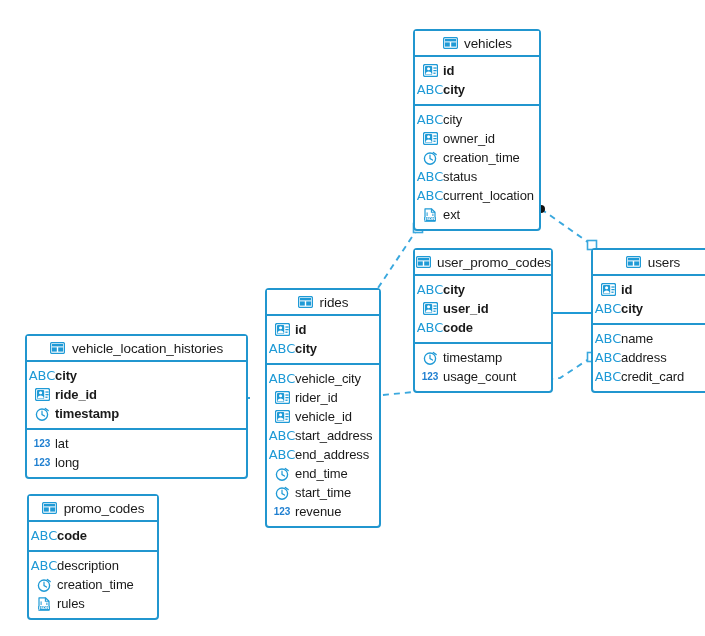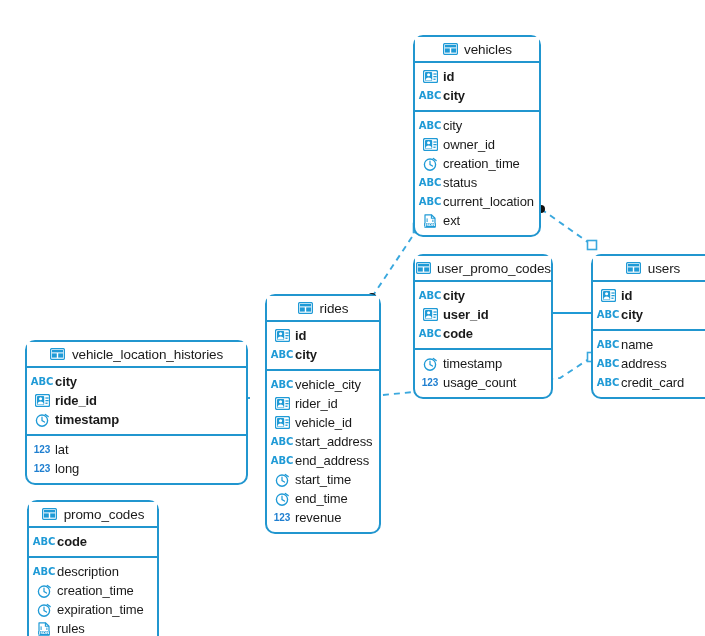--- a/index.html
+++ b/index.html
@@ -28,22 +28,21 @@
     height: 636px;
     pointer-events: none;
   }
 
   
   .entity {
     position: absolute;
     box-sizing: border-box;
     background: #ffffff;
     border: 2px solid #2196cf;
-    border-radius: 10px;
-    margin-top: 6px;
+    border-radius: 4px;
   }
   .entity-header {
     box-sizing: border-box;
     height: 26px;
     display: flex;
     align-items: center;
     justify-content: center;
     gap: 6px;
     background: #ffffff;
     border-bottom: 2px solid #2196cf;
@@ -85,22 +84,22 @@
     height: 15px;
     flex: 0 0 16px;
     display: inline-flex;
     align-items: center;
     justify-content: center;
   }
   .ico svg { display: block; }
 
   .ico-abc {
     font-family: "DejaVu Sans", sans-serif;
-    font-size: 10px;
-    font-weight: bold;
+    font-size: 13px;
+    font-weight: normal;
     color: #1f9ad6;
     letter-spacing: 0px;
     line-height: 1;
   }
   .ico-123 {
     font-family: "Liberation Sans", sans-serif;
     font-size: 10px;
     font-weight: bold;
     color: #1f7fd0;
     line-height: 1;
@@ -426,31 +425,31 @@
             <span class="field-name">end_address</span>
           </div>
           <div class="field">
             <span class="ico">
               <svg width="15" height="14" viewBox="0 0 15 14">
                 <circle cx="7" cy="7.6" r="5.6" fill="#ffffff" stroke="#1f9ad6" stroke-width="1.35"></circle>
                 <path d="M7 4.2 L7 7.6 L9.5 9.1" stroke="#1f9ad6" stroke-width="1.2" fill="none" stroke-linecap="round"></path>
                 <path d="M10.3 1.4 L13.2 3.6" stroke="#1f9ad6" stroke-width="1.3" stroke-linecap="round"></path>
               </svg>
             </span>
-            <span class="field-name">start_time</span>
+            <span class="field-name">end_time</span>
           </div>
           <div class="field">
             <span class="ico">
               <svg width="15" height="14" viewBox="0 0 15 14">
                 <circle cx="7" cy="7.6" r="5.6" fill="#ffffff" stroke="#1f9ad6" stroke-width="1.35"></circle>
                 <path d="M7 4.2 L7 7.6 L9.5 9.1" stroke="#1f9ad6" stroke-width="1.2" fill="none" stroke-linecap="round"></path>
                 <path d="M10.3 1.4 L13.2 3.6" stroke="#1f9ad6" stroke-width="1.3" stroke-linecap="round"></path>
               </svg>
             </span>
-            <span class="field-name">end_time</span>
+            <span class="field-name">start_time</span>
           </div>
           <div class="field">
             <span class="ico">
               <span class="ico-123">123</span>
             </span>
             <span class="field-name">revenue</span>
           </div>
         </div>
       </div>
       <div class="entity" style="left: 25px; top: 334px; width: 223px;">
@@ -544,30 +543,20 @@
               <svg width="15" height="14" viewBox="0 0 15 14">
                 <circle cx="7" cy="7.6" r="5.6" fill="#ffffff" stroke="#1f9ad6" stroke-width="1.35"></circle>
                 <path d="M7 4.2 L7 7.6 L9.5 9.1" stroke="#1f9ad6" stroke-width="1.2" fill="none" stroke-linecap="round"></path>
                 <path d="M10.3 1.4 L13.2 3.6" stroke="#1f9ad6" stroke-width="1.3" stroke-linecap="round"></path>
               </svg>
             </span>
             <span class="field-name">creation_time</span>
           </div>
           <div class="field">
             <span class="ico">
-              <svg width="15" height="14" viewBox="0 0 15 14">
-                <circle cx="7" cy="7.6" r="5.6" fill="#ffffff" stroke="#1f9ad6" stroke-width="1.35"></circle>
-                <path d="M7 4.2 L7 7.6 L9.5 9.1" stroke="#1f9ad6" stroke-width="1.2" fill="none" stroke-linecap="round"></path>
-                <path d="M10.3 1.4 L13.2 3.6" stroke="#1f9ad6" stroke-width="1.3" stroke-linecap="round"></path>
-              </svg>
-            </span>
-            <span class="field-name">expiration_time</span>
-          </div>
-          <div class="field">
-            <span class="ico">
               <svg width="14" height="14" viewBox="0 0 14 14">
                 <path d="M2 0.8 h6.4 L12 4.2 V13.2 H2 Z" fill="#ffffff" stroke="#1f9ad6" stroke-width="1.2" stroke-linejoin="round"></path>
                 <path d="M8.4 0.8 V4.2 H12" fill="none" stroke="#1f9ad6" stroke-width="1.1"></path>
                 <path d="M4.1 4.4 v3.6 M9.9 5.6 v2.4" stroke="#1f9ad6" stroke-width="1" fill="none"></path>
                 <rect x="1.2" y="9" width="11.6" height="4.2" rx="0.7" fill="#1f9ad6"></rect>
                 <text x="7" y="12.3" font-family="DejaVu Sans, sans-serif" font-size="3.8" font-weight="bold" fill="#ffffff" text-anchor="middle">JSON</text>
               </svg>
             </span>
             <span class="field-name">rules</span>
           </div>

